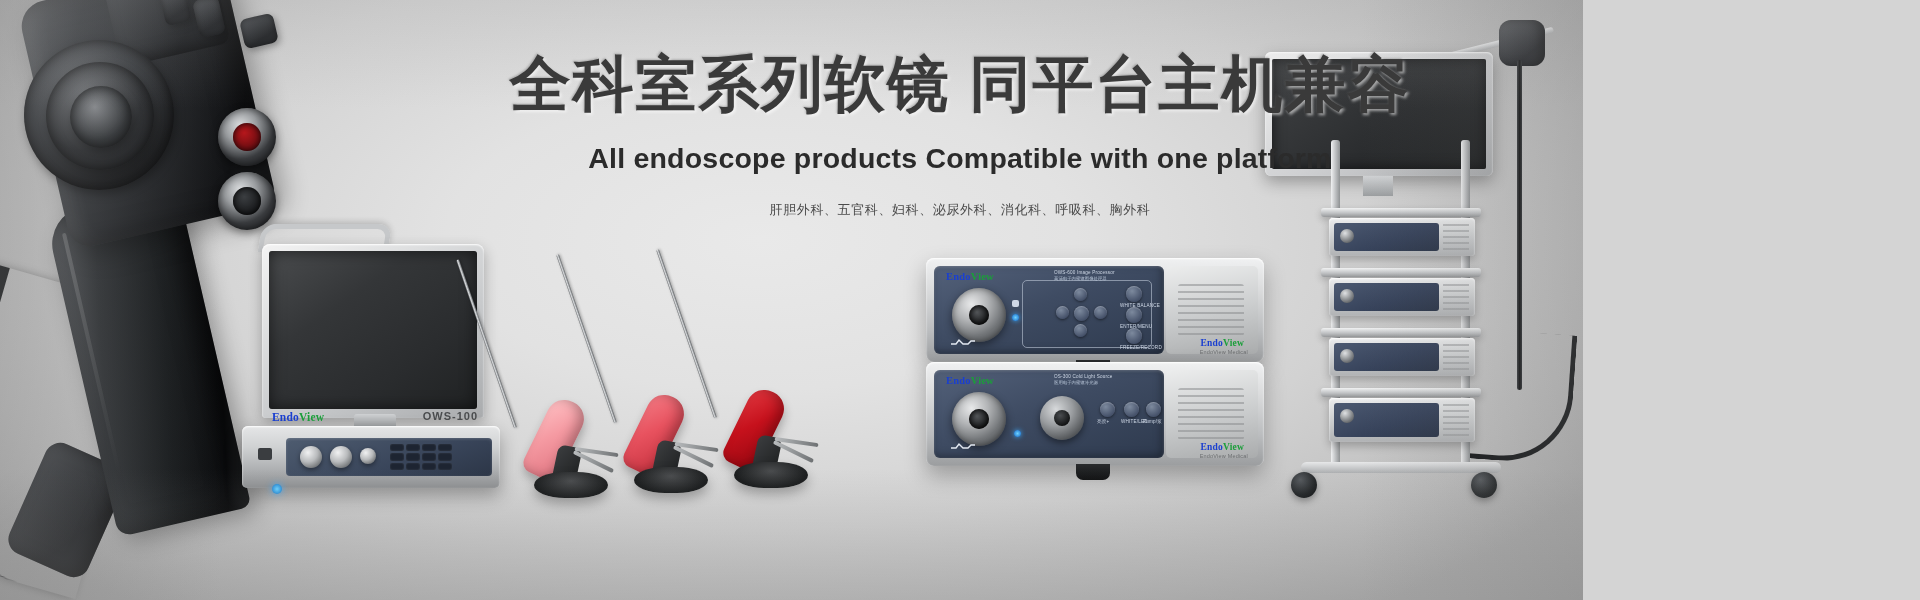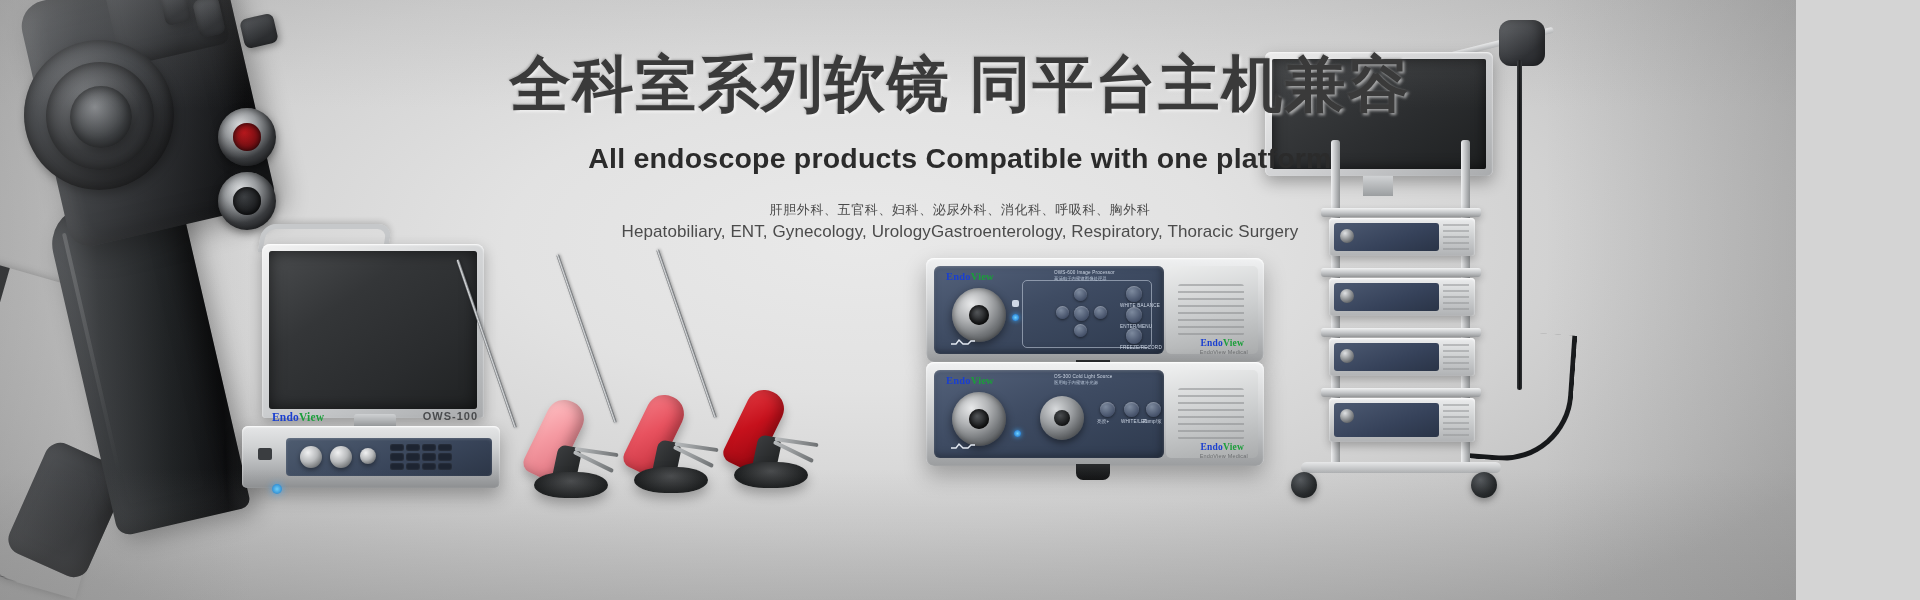--- a/index.html
+++ b/index.html
@@ -4,21 +4,21 @@
 <style>
   * { margin:0; padding:0; box-sizing:border-box; }
   html,body { width:1920px; height:600px; overflow:hidden; }
   body {
     font-family:"Liberation Sans", sans-serif;
     background:#d4d4d4;
     position:relative;
   }
   #banner {
     position:absolute; inset:0;
-    width:1796px; height:600px;
+    width:1583px; height:600px;
     overflow:hidden;
     background:
       radial-gradient(ellipse 62% 78% at 48% 40%, #e9e9e9 0%, #e2e2e2 32%, #d2d2d2 62%, #bfbfbf 86%, #b2b2b2 100%);
   }
   .vign {
     position:absolute; inset:0;
     background:
       linear-gradient(to right, rgba(120,120,120,.30) 0%, rgba(140,140,140,0) 14%, rgba(140,140,140,0) 86%, rgba(120,120,120,.26) 100%),
       linear-gradient(to bottom, rgba(160,160,160,.18) 0%, rgba(160,160,160,0) 18%, rgba(160,160,160,0) 78%, rgba(120,120,120,.28) 100%);
     pointer-events:none;
@@ -599,18 +599,17 @@
     <div class="ct-base"></div>
     <div class="ct-wheel" style="left:6px;top:440px;"></div>
     <div class="ct-wheel" style="left:186px;top:440px;"></div>
   </div>
 
   <div class="textblock">
     <div class="headline">全科室系列软镜 同平台主机兼容</div>
     <div class="subhead">All endoscope products Compatible with one platform</div>
     <div class="deptrow">
       <div class="dept-cn">肝胆外科、五官科、妇科、泌尿外科、消化科、呼吸科、胸外科</div>
-      <div class="dept-en">Hepatobiliary, ENT, Gynecology, UrologyGastroenterology, Respiratory, Thoracic Surgery</div>
     </div>
   </div>
 
   <div class="vign"></div>
 </div>
 
 </body></html>

